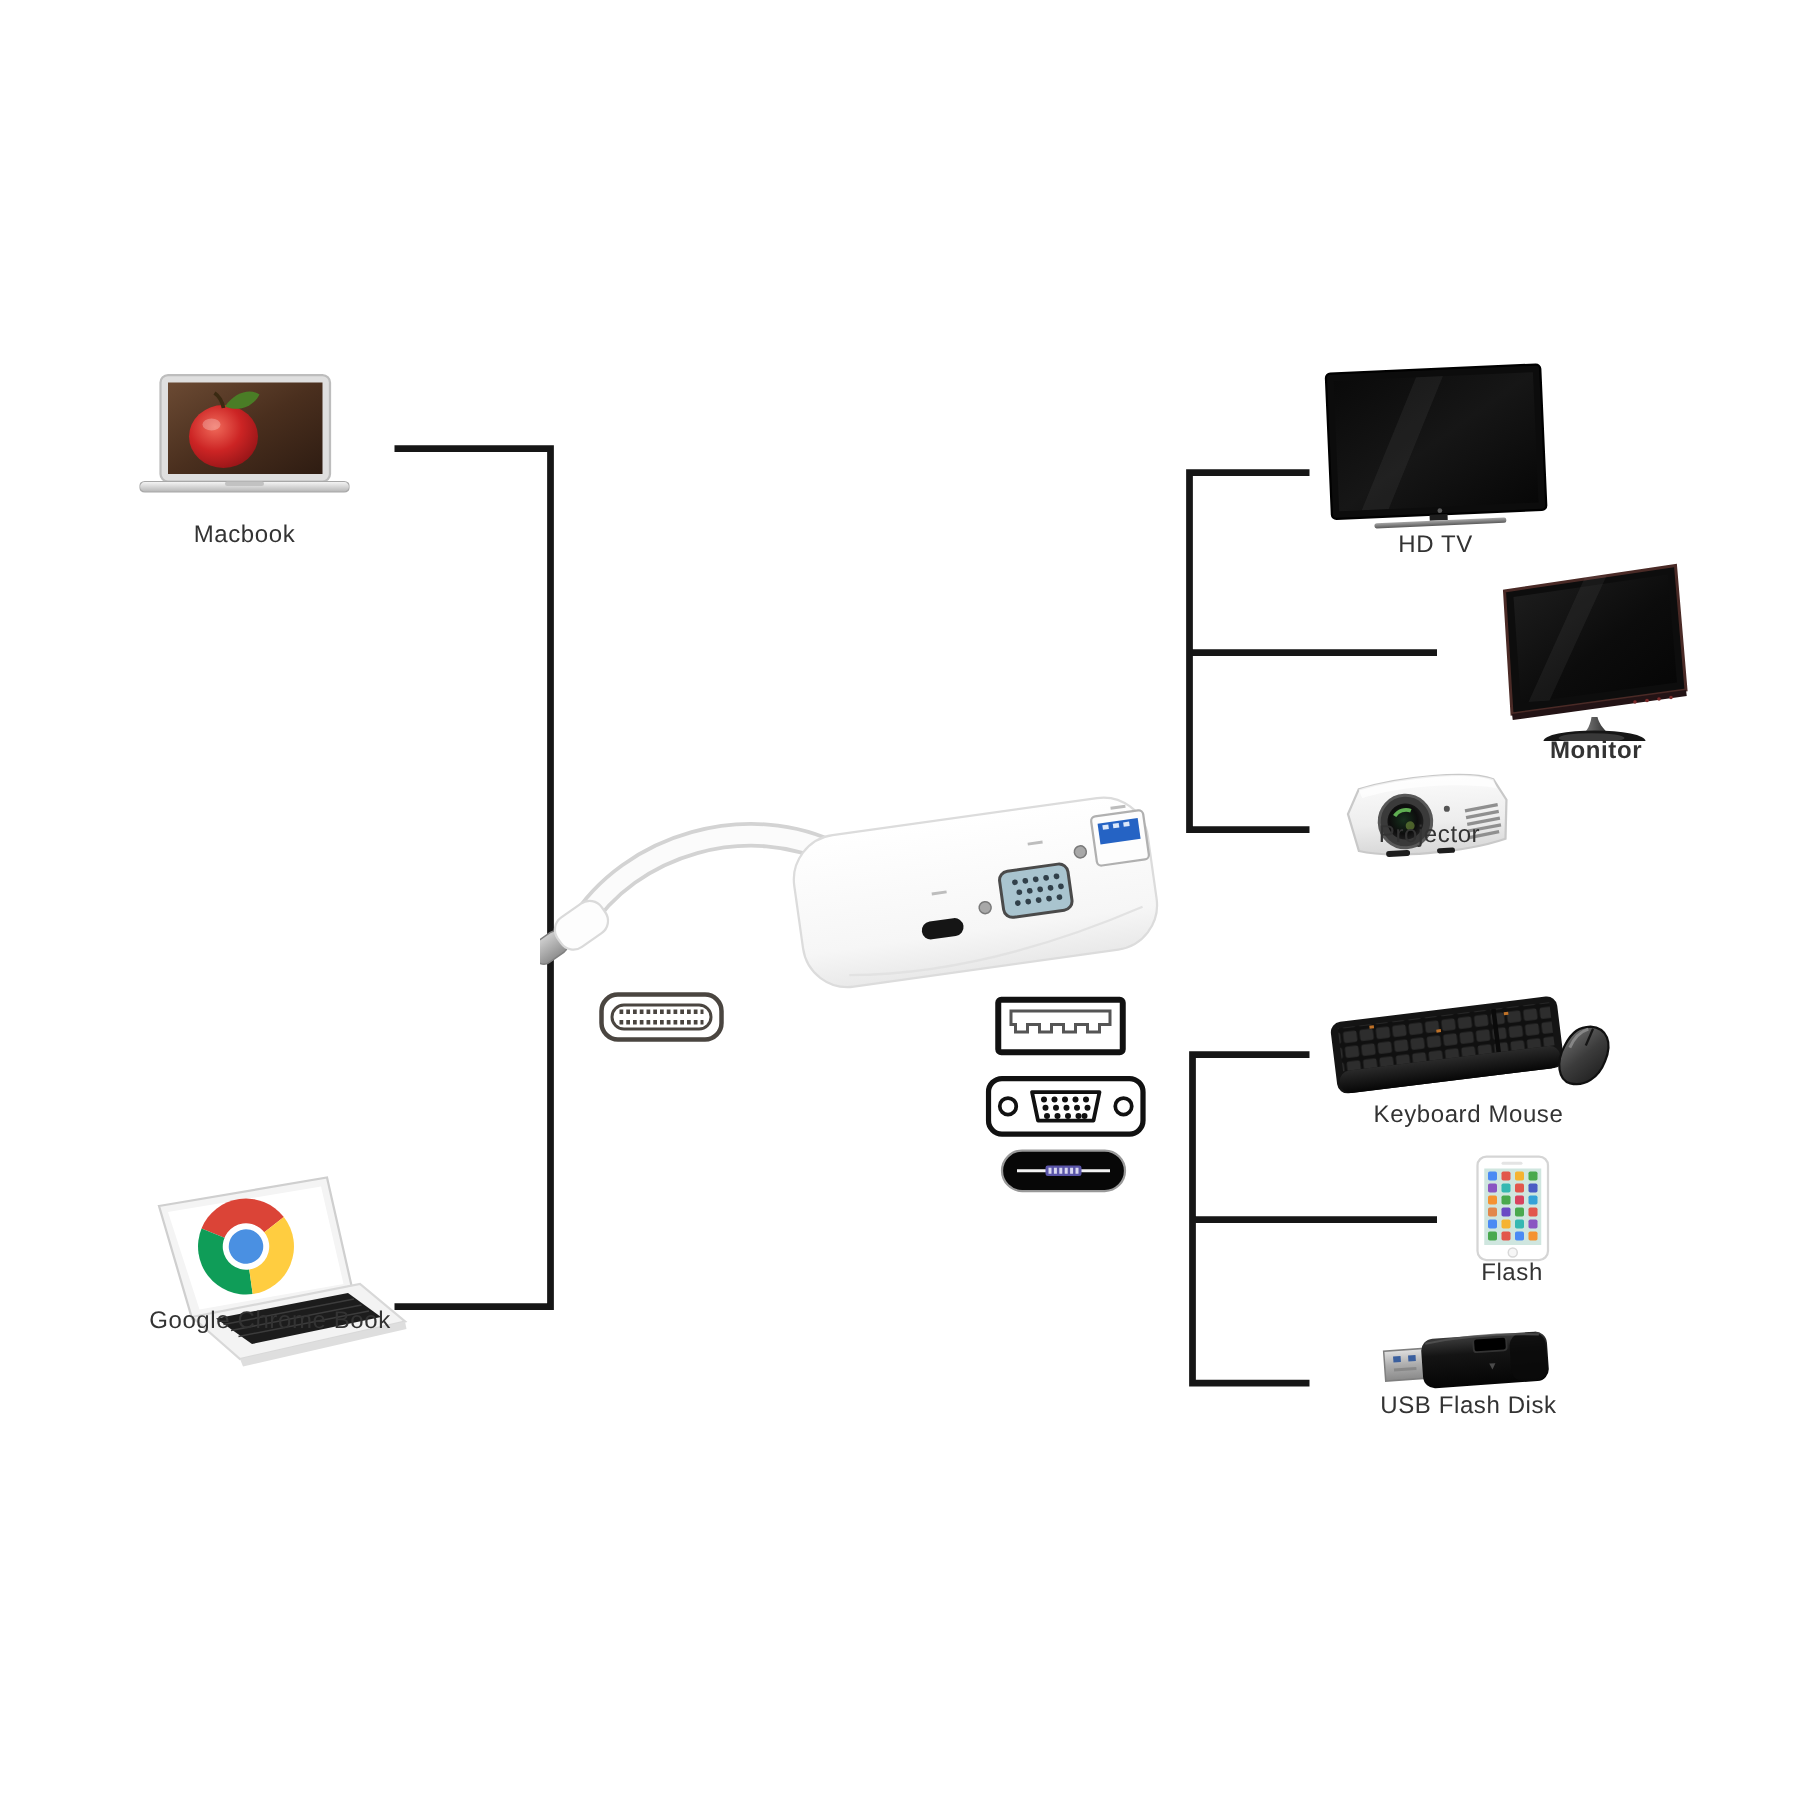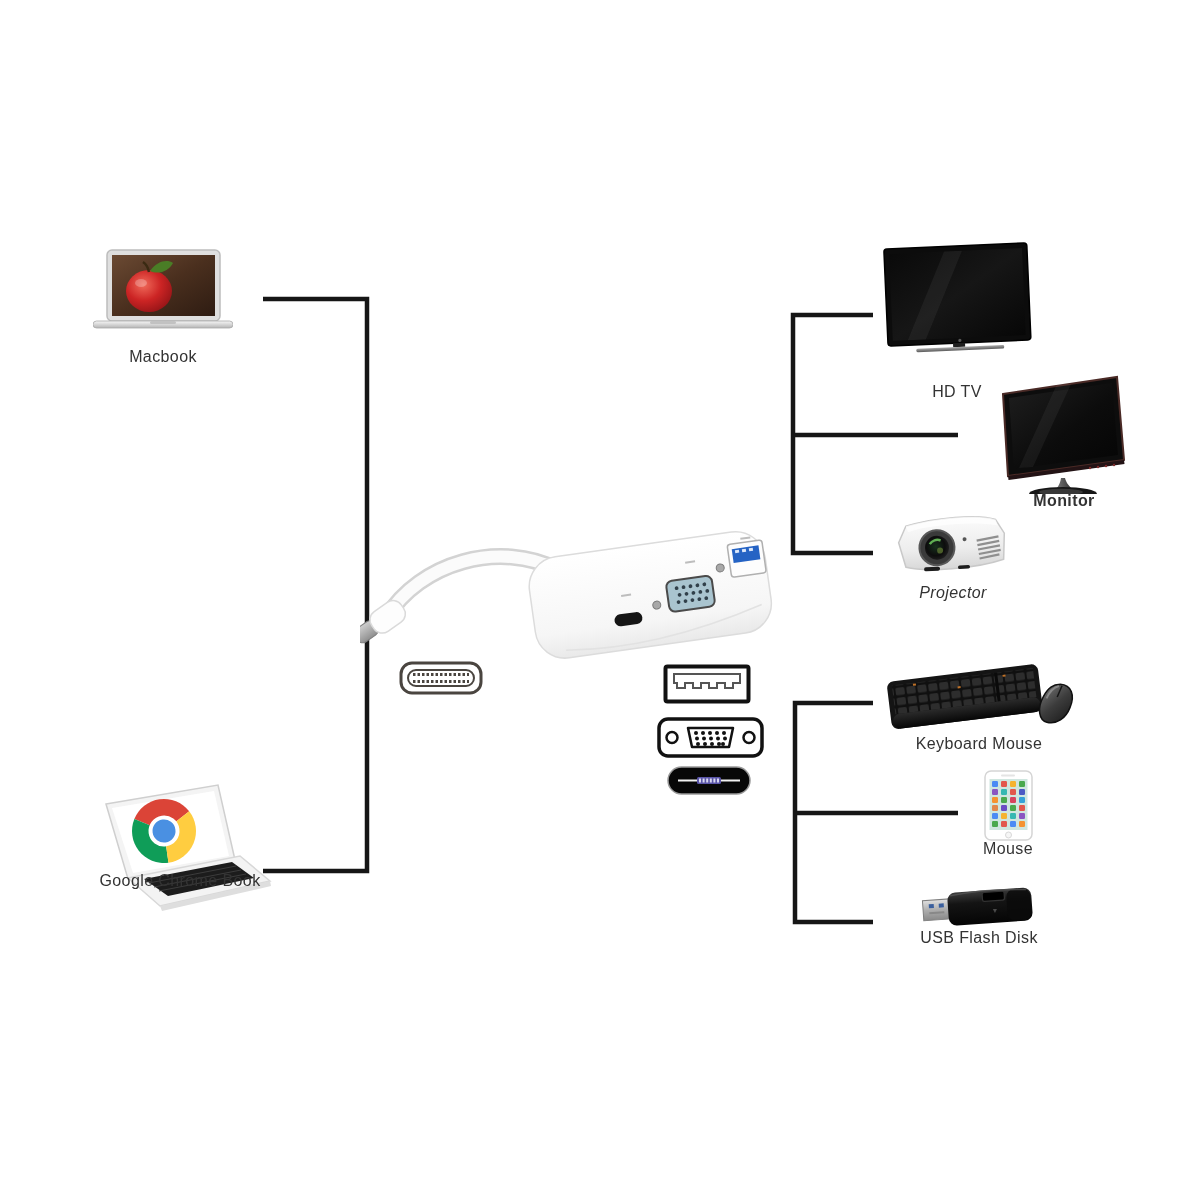--- a/index.html
+++ b/index.html
@@ -211,21 +211,21 @@
     <g transform="rotate(-2.5 77 55)">
       <rect x="6" y="4" width="143" height="97" rx="3" fill="#0c0c0c" stroke="#000000" stroke-width="1.5"></rect>
       <rect x="11" y="9" width="133" height="87" fill="url(#tvScreen)"></rect>
       <polygon points="26,96 66,9 84,9 44,96" fill="#ffffff" opacity="0.05"></polygon>
       <circle cx="78" cy="98.5" r="1.6" fill="#5a5a5a"></circle>
       <rect x="71" y="101" width="12" height="4" fill="#1e1e1e"></rect>
       <rect x="34" y="105" width="88" height="3.5" rx="1.5" fill="url(#tvStand)"></rect>
     </g>
   </svg>
 </div>
-<div class="label" style="left:957px;top:355px;margin-top:28px;">HD TV</div>
+<div class="label" style="left:957px;top:355px;">HD TV</div>
 
 <div class="dev" style="left:995px;top:372px;width:140px;height:122px;">
   <svg width="140" height="122" viewBox="0 0 140 122">
     <defs>
       <linearGradient id="monScreen" x1="0" y1="0" x2="1" y2="1">
         <stop offset="0" stop-color="#1f1f1f"></stop>
           <stop offset="0.55" stop-color="#0c0c0c"></stop>
           <stop offset="1" stop-color="#050505"></stop>
       </linearGradient>
       <linearGradient id="monNeck" x1="0" y1="0" x2="1" y2="0">
@@ -277,21 +277,21 @@
           <line x1="92.5" y1="36.5" x2="114.5" y2="33.5"></line>
         <line x1="93" y1="41" x2="115" y2="38"></line>
           <line x1="93.5" y1="45.5" x2="115.5" y2="42.5"></line>
         <line x1="94" y1="50" x2="114" y2="47"></line>
       </g>
       <rect x="38" y="56" width="16" height="4" rx="2" fill="#1d1d1d"></rect>
       <rect x="72" y="56" width="12" height="3.5" rx="1.7" fill="#1d1d1d"></rect>
     </g>
   </svg>
 </div>
-<div class="label" style="left:953px;top:584px;font-style:italic;">Projector</div>
+<div class="label" style="left:953px;top:548px;">Projector</div>
 
 <div class="dev" style="left:885px;top:658px;width:200px;height:80px;">
   <svg width="200" height="80" viewBox="0 0 200 80">
     <defs>
       <pattern id="keys" width="11" height="10" patternUnits="userSpaceOnUse">
         <rect width="11" height="10" fill="#101010"></rect>
         <rect x="1" y="1" width="9" height="7.5" rx="1.5" fill="#2d2d2d"></rect>
       </pattern>
       <linearGradient id="wrist" x1="0" y1="0" x2="0" y2="1">
         <stop offset="0" stop-color="#2a2a2a"></stop>
@@ -348,21 +348,21 @@
         <rect x="28" y="43" width="6" height="6" rx="1.2" fill="#35b8b2"></rect>
         <rect x="37" y="43" width="6" height="6" rx="1.2" fill="#8a56c2"></rect>
       <rect x="10" y="51" width="6" height="6" rx="1.2" fill="#49a94e"></rect>
         <rect x="19" y="51" width="6" height="6" rx="1.2" fill="#e2574c"></rect>
         <rect x="28" y="51" width="6" height="6" rx="1.2" fill="#4b8bf4"></rect>
         <rect x="37" y="51" width="6" height="6" rx="1.2" fill="#f59331"></rect>
     </g>
     <circle cx="26.5" cy="65" r="3" fill="#f6f6f6" stroke="#d8d8d8" stroke-width="1"></circle>
   </svg>
 </div>
-<div class="label" style="left:1008px;top:840px;">Mouse</div>
+<div class="label" style="left:1008px;top:840px;">Flash</div>
 
 <div class="dev" style="left:915px;top:882px;width:125px;height:50px;">
   <svg width="125" height="50" viewBox="0 0 125 50">
     <defs>
       <linearGradient id="usbMetal" x1="0" y1="0" x2="0" y2="1">
         <stop offset="0" stop-color="#e0e0e0"></stop>
           <stop offset="0.5" stop-color="#adadad"></stop>
           <stop offset="1" stop-color="#8a8a8a"></stop>
       </linearGradient>
       <linearGradient id="fdBody" x1="0" y1="0" x2="0" y2="1">

